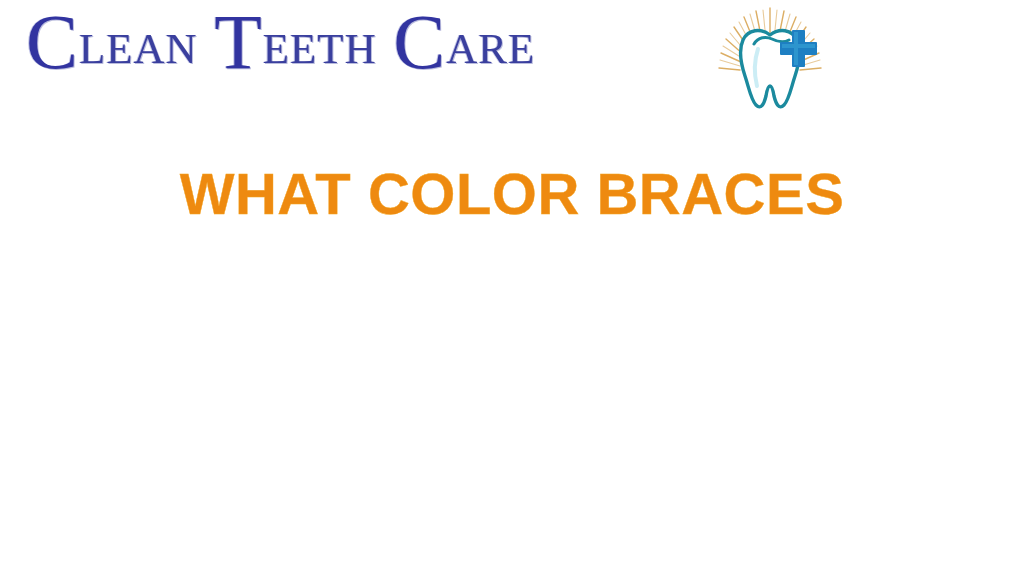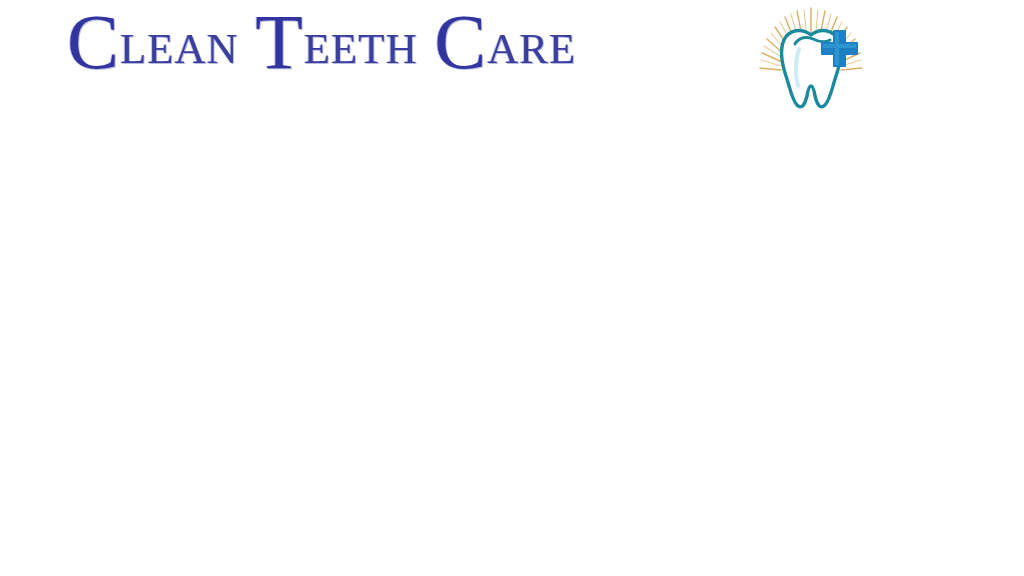--- a/index.html
+++ b/index.html
@@ -15,21 +15,20 @@
   body {
     font-family:"Liberation Sans", sans-serif;
     position:relative;
   }
 
   .slide {
     position:relative;
     width:840px;
     height:576px;
     background:#ffffff;
-    margin-left:41px;
   }
 
   
   .brand-wordmark {
     position:absolute;
     left:26px;
     top:10px;
     font-family:"Liberation Serif", "DejaVu Serif", serif;
     font-size:62px;
     line-height:1.05;
@@ -134,17 +133,18 @@
         <rect x="66" y="38" width="37" height="13" rx="1"></rect>
       </g>
       <g fill="#3aa7d8" opacity="0.55">
         <rect x="80" y="28" width="4" height="33"></rect>
         <rect x="68" y="40" width="33" height="4"></rect>
       </g>
     </svg>
   </div>
 
   <h1 class="headline">
+    <span class="headline-line line-1">WHAT COLOR BRACES</span>
   </h1>
 
   <div class="canvas-body"></div>
 
 </div>
 
 </body></html>

